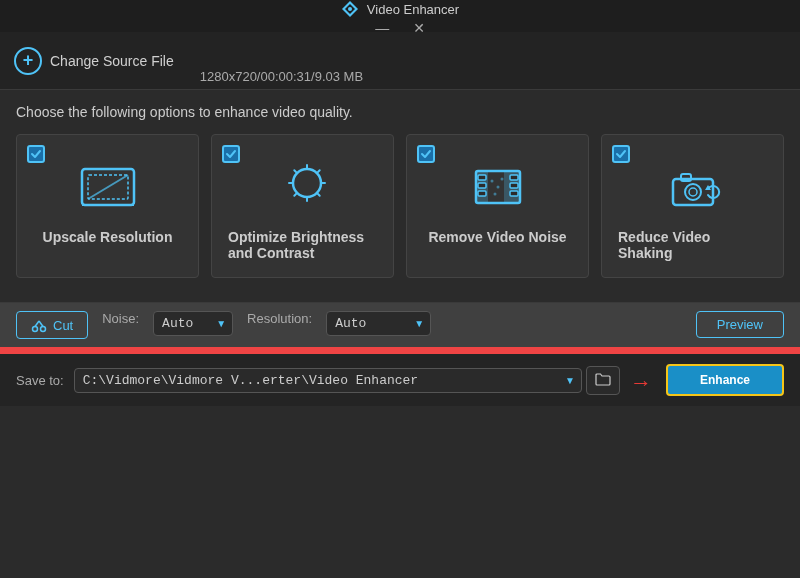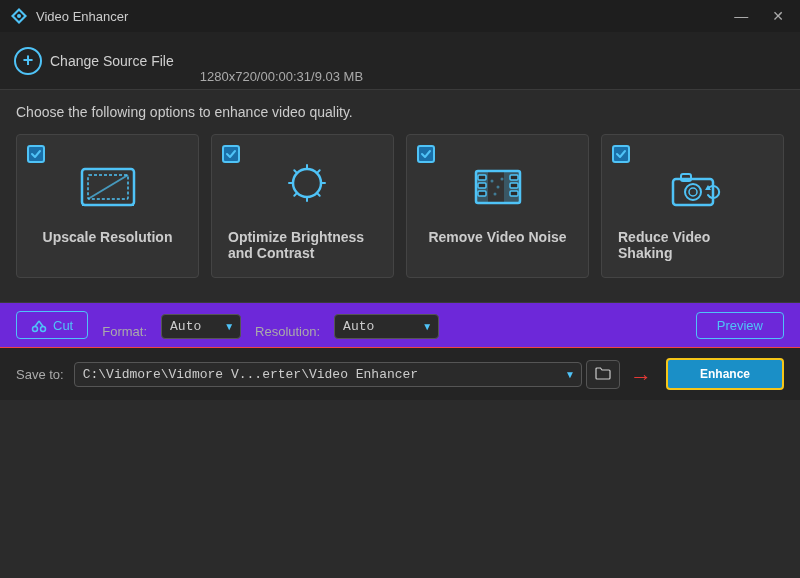--- a/index.html
+++ b/index.html
@@ -14,20 +14,21 @@
 
     
     .title-bar {
       background: #1e1e1e;
       height: 32px;
       display: flex;
       align-items: center;
       justify-content: space-between;
       padding: 0 10px;
       user-select: none;
+      flex-direction: column;
     }
     .title-bar-left {
       display: flex;
       align-items: center;
       gap: 8px;
     }
     .title-bar-icon {
       width: 18px;
       height: 18px;
       display: flex;
@@ -156,24 +157,24 @@
     }
     .option-label {
       font-size: 14px;
       font-weight: bold;
       color: #cccccc;
     }
 
     
     .bottom-toolbar {
       display: flex;
-      align-items: flex-end;
+      align-items: flex-start;
       gap: 14px;
       padding: 8px 16px;
-      background: #6d28d9;
+      background: #404040;
       border-top: 1px solid #3a3a3a;
     }
     .cut-btn {
       display: flex;
       align-items: center;
       gap: 6px;
       background: none;
       border: 1px solid #4fc3f7;
       border-radius: 4px;
       color: #4fc3f7;
@@ -221,21 +222,21 @@
       cursor: pointer;
     }
 
     
     .save-bar {
       display: flex;
       align-items: center;
       gap: 10px;
       padding: 10px 16px;
       background: #242424;
-      border-top: 1px solid #ef4444;
+      border-top: 7px solid #ef4444;
     }
     .save-label {
       font-size: 13px;
       color: #aaa;
       white-space: nowrap;
     }
     .save-path-wrapper {
       display: flex;
       align-items: center;
       gap: 4px;
@@ -414,21 +415,21 @@
   <button class="cut-btn">
     <svg width="16" height="16" viewBox="0 0 16 16">
       <circle cx="4" cy="12" r="2.5" stroke="#4fc3f7" stroke-width="1.5" fill="none"></circle>
       <circle cx="12" cy="12" r="2.5" stroke="#4fc3f7" stroke-width="1.5" fill="none"></circle>
       <line x1="4" y1="9.5" x2="8" y2="4" stroke="#4fc3f7" stroke-width="1.5"></line>
       <line x1="12" y1="9.5" x2="8" y2="4" stroke="#4fc3f7" stroke-width="1.5"></line>
     </svg>
     <span>Cut</span>
   </button>
 
-  <span class="label-text">Format:</span>
+  <span class="label-text">Noise:</span>
   <div class="select-wrapper">
     <select>
       <option>Auto</option>
       <option>MP4</option>
       <option>MKV</option>
       <option>AVI</option>
       <option>MOV</option>
     </select>
     <span class="select-arrow">▼</span>
   </div>

